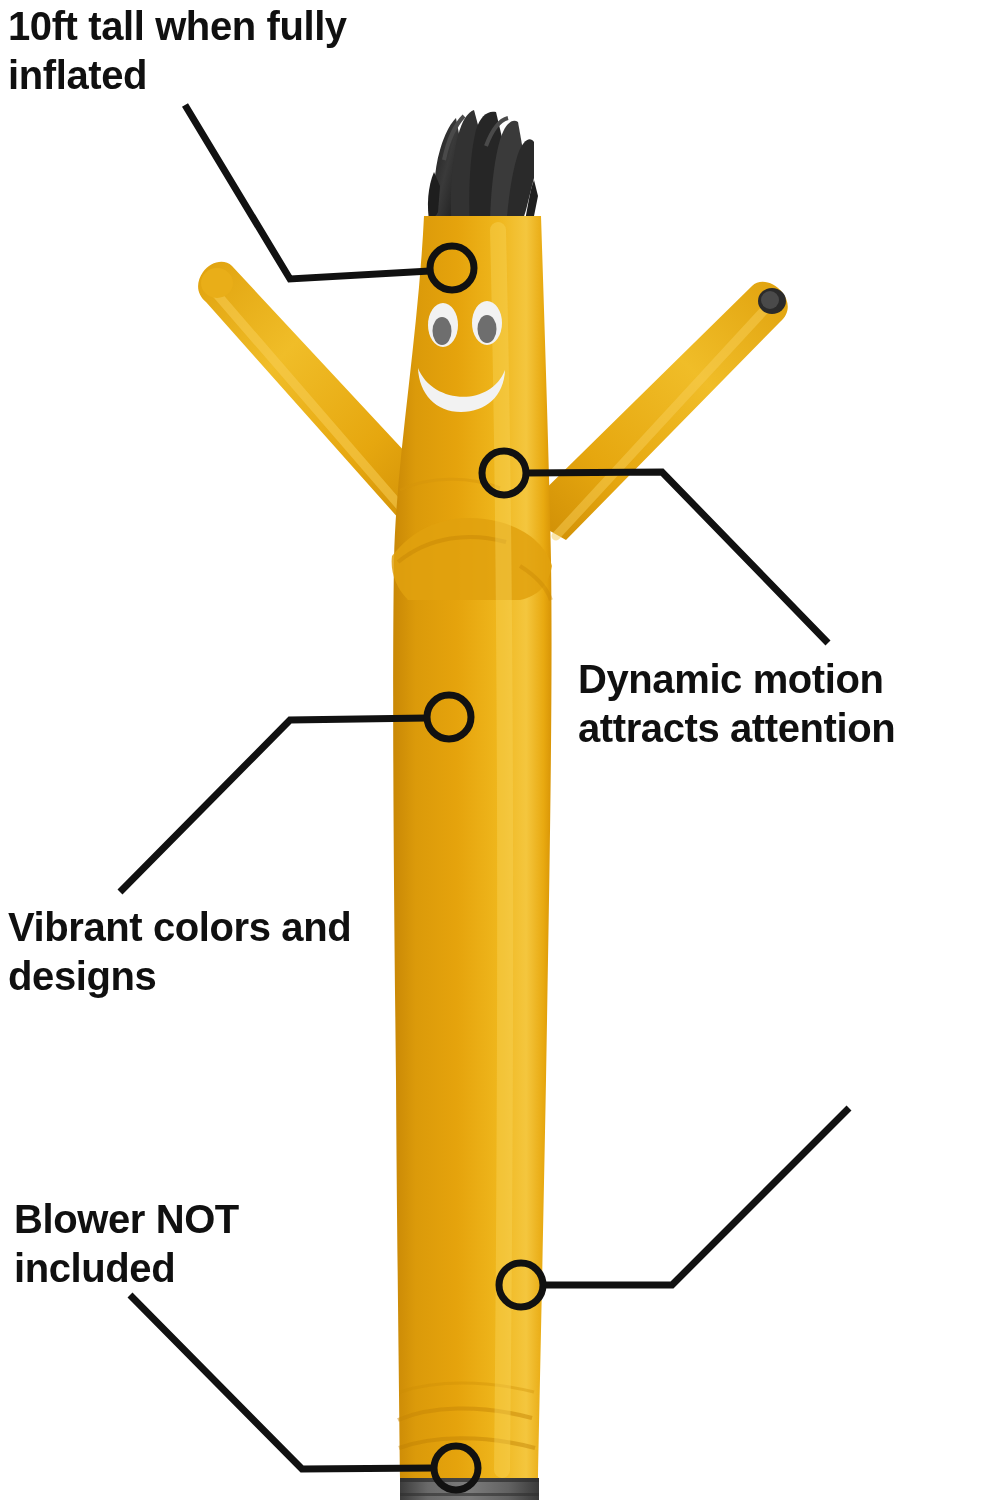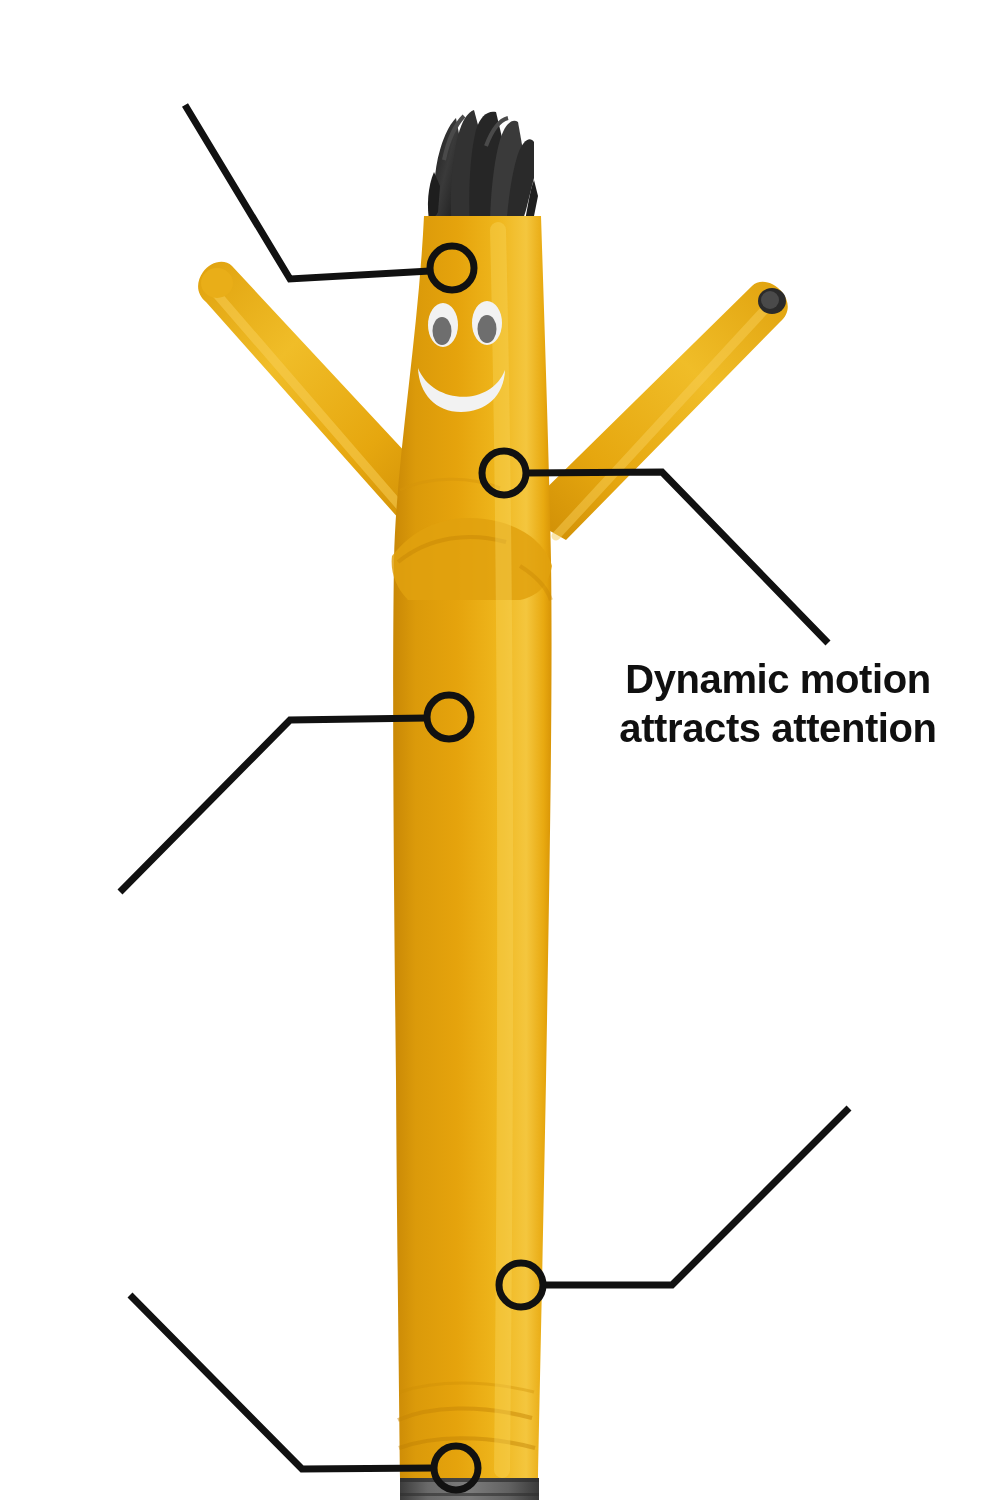--- a/index.html
+++ b/index.html
@@ -33,21 +33,21 @@
     z-index: 3;
     color: #101010;
     font-family: "Liberation Sans", sans-serif;
     font-weight: bold;
     font-size: 40px;
     line-height: 1.22;
     letter-spacing: -0.4px;
     white-space: pre-line;
   }
   #label-height   { left: 8px;   top: 2px;    width: 420px; }
-  #label-motion   { left: 578px; top: 655px;  width: 400px; text-align: center; }
+  #label-motion   { left: 578px; top: 655px;  width: 400px; text-align: left; }
   #label-vibrant  { left: 8px;   top: 903px;  width: 380px; }
   #label-nylon    { left: 622px; top: 1000px; width: 360px; }
   #label-blower   { left: 14px;  top: 1195px; width: 330px; }
 </style>
 </head>
 <body>
 
 <div id="stage">
 
   <svg id="product-svg" viewBox="0 0 981 1500">
@@ -180,19 +180,22 @@
         <circle cx="504" cy="473" r="22" fill="none" stroke="#111111" stroke-width="7"></circle>
         <path d="M 427 718 L 290 720 L 120 892" fill="none"></path>
         <circle cx="449" cy="717" r="22" fill="none" stroke="#111111" stroke-width="7"></circle>
         <path d="M 543 1285 L 672 1285 L 849 1108" fill="none"></path>
         <circle cx="521" cy="1285" r="22" fill="none" stroke="#111111" stroke-width="7"></circle>
         <path d="M 434 1468 L 302 1469 L 130 1295" fill="none"></path>
         <circle cx="456" cy="1468" r="22" fill="none" stroke="#111111" stroke-width="7"></circle>
       </g>
   </svg>
 
+  <div class="callout-label" id="label-height">10ft tall when fully inflated</div>
 
   <div class="callout-label" id="label-motion">Dynamic motion attracts attention</div>
 
-
-
+  <div class="callout-label" id="label-vibrant">Vibrant colors and designs</div>
+
+
+  <div class="callout-label" id="label-blower">Blower NOT included</div>
 
 </div>
 
 </body></html>

